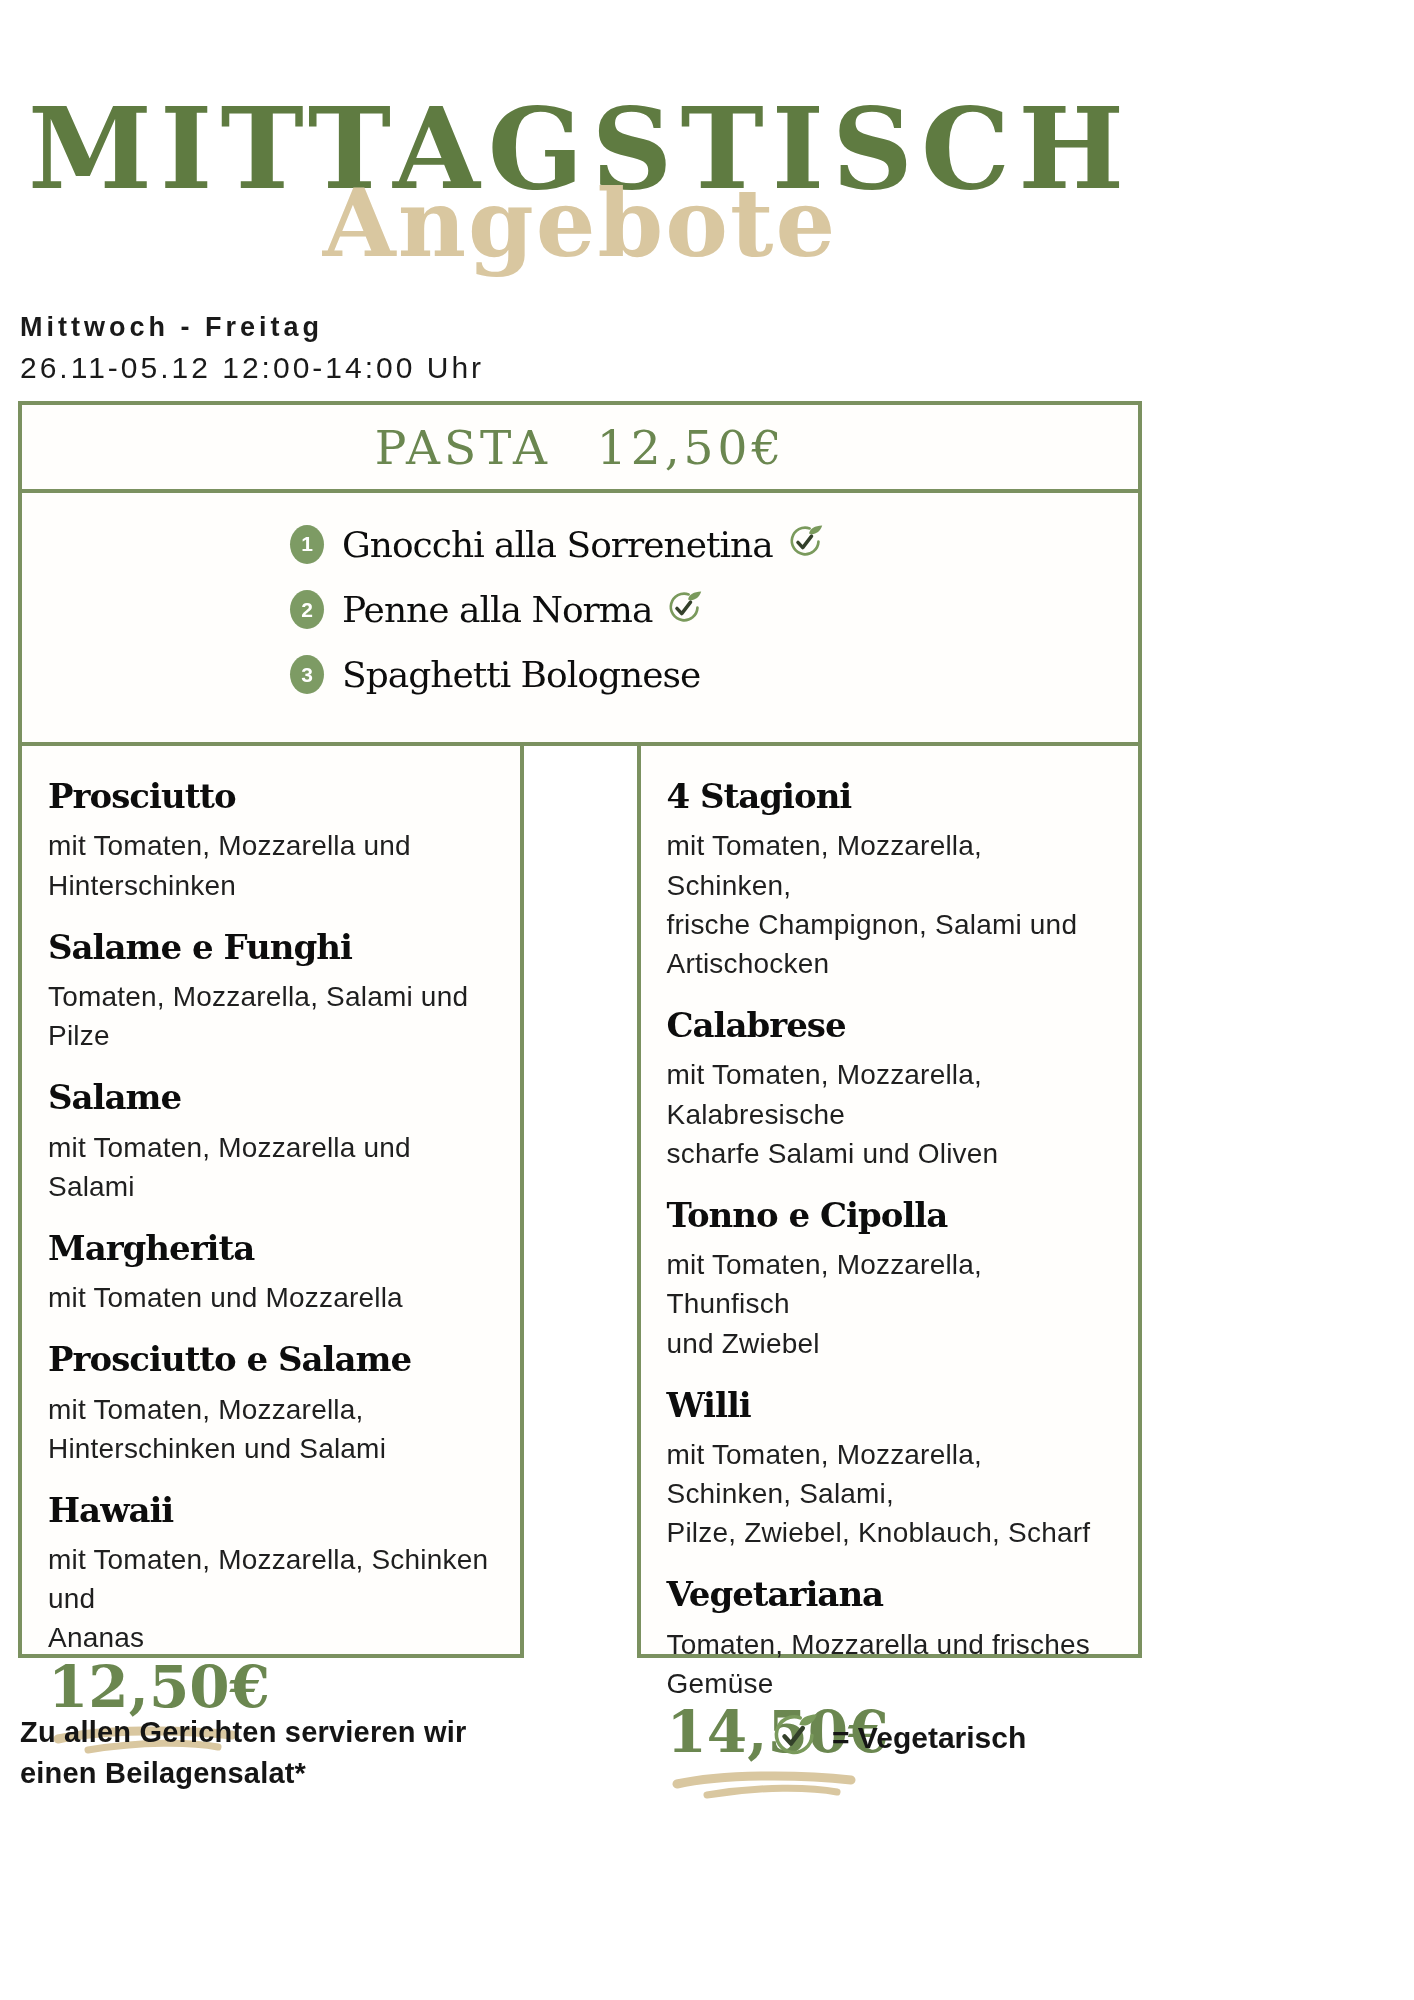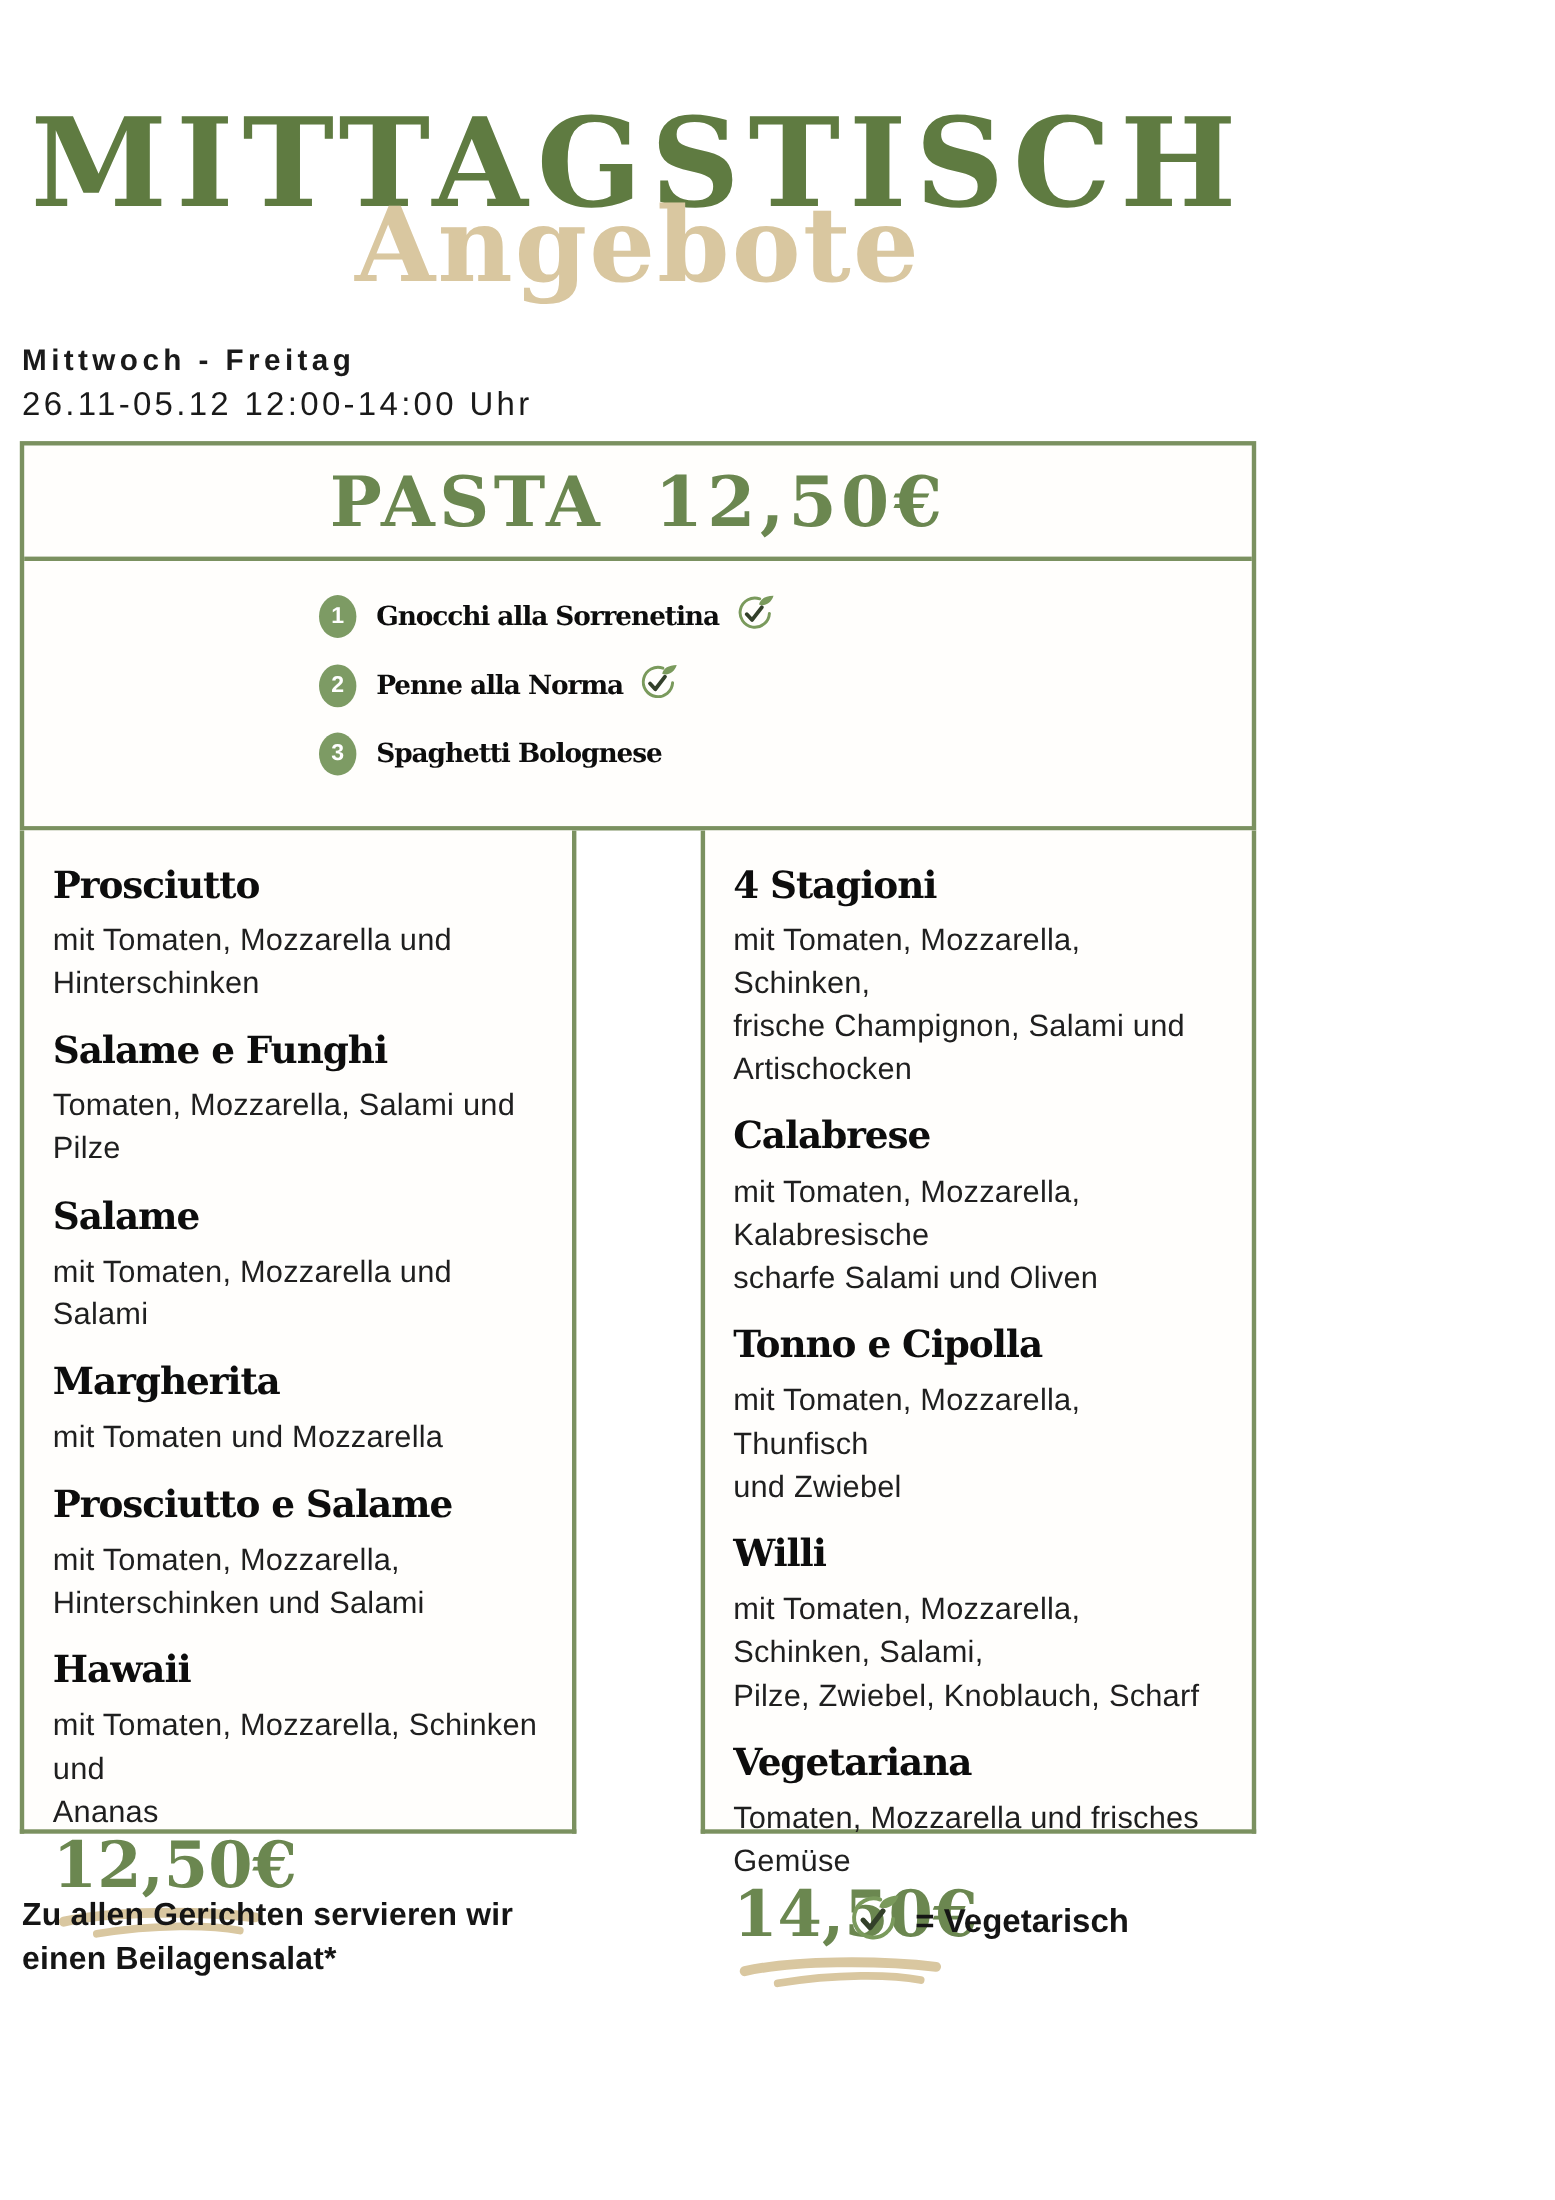--- a/index.html
+++ b/index.html
@@ -31,34 +31,34 @@
   
   .schedule{margin:42px 0 0 20px;}
   .schedule-days{font-size:27px;font-weight:700;letter-spacing:4px;color:#1a1a1a;}
   .schedule-time{font-size:30px;font-weight:400;letter-spacing:3px;color:#1a1a1a;margin-top:8px;}
   
   .pasta-box{
     margin:16px 18px 0 18px;border:4px solid var(--border-green);background:#fffefc;
   }
   .box-heading{
     text-align:center;padding:18px 0 16px 0;border-bottom:4px solid var(--border-green);
-    font-family:"DejaVu Serif",serif;font-weight:700;color:var(--green);
-    font-size:63px;letter-spacing:4px;line-height:1.05;
+    font-family:"DejaVu Serif",serif;font-weight:400;color:var(--green);
+    font-size:47px;letter-spacing:4px;line-height:1.05;
   }
   .box-heading .price-gap{display:inline-block;width:46px;}
   .pasta-items{padding:30px 0 46px 268px;}
   .pasta-item{display:flex;align-items:center;gap:18px;margin-bottom:22px;}
   .pasta-item:last-child{margin-bottom:0;}
   .num-badge{
     width:34px;height:39px;border-radius:50%;background:var(--badge-green);
     color:#ffffff;display:inline-flex;align-items:center;justify-content:center;
     font-size:21px;font-weight:700;flex:0 0 auto;
   }
   .pasta-item-name{
-    font-family:"DejaVu Serif",serif;font-weight:700;font-size:24px;
+    font-family:"DejaVu Serif",serif;font-weight:400;font-size:36px;
     letter-spacing:-1px;color:#0d0d0d;line-height:1.2;text-align:center;
   }
   .veg-icon{width:36px;height:36px;flex:0 0 auto;margin-left:-4px;}
   
   .pizza-header{
     margin:34px 18px 0 18px;border:4px solid var(--border-green);background:#fffefc;
   }
   .pizza-header .box-heading{border-bottom:none;padding:22px 0 20px 0;}
   .pizza-columns{
     margin:0 18px;display:flex;gap:113px;

